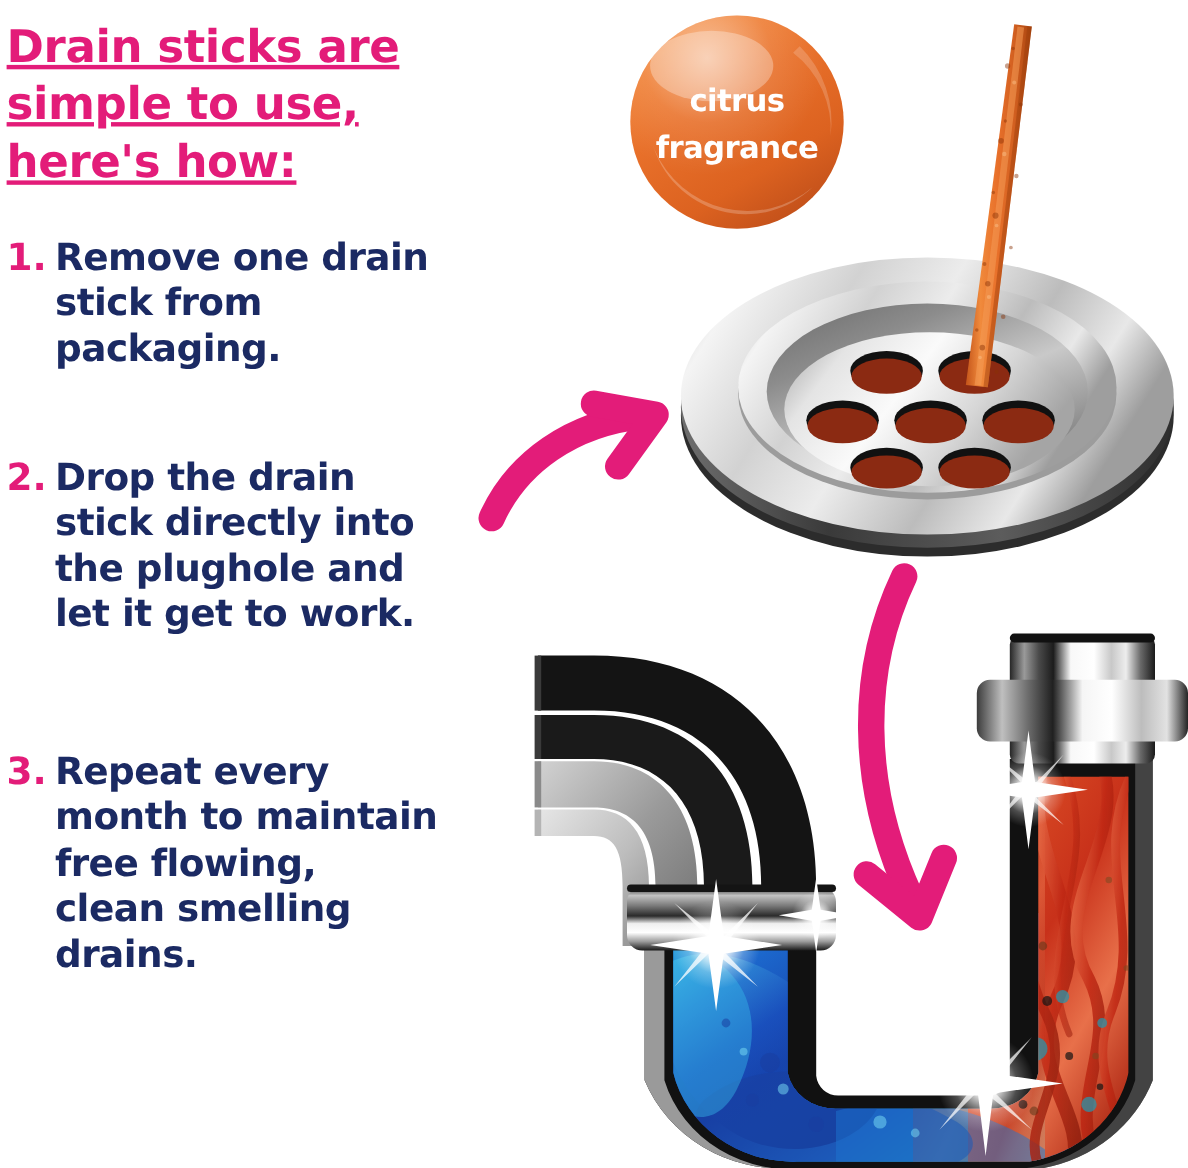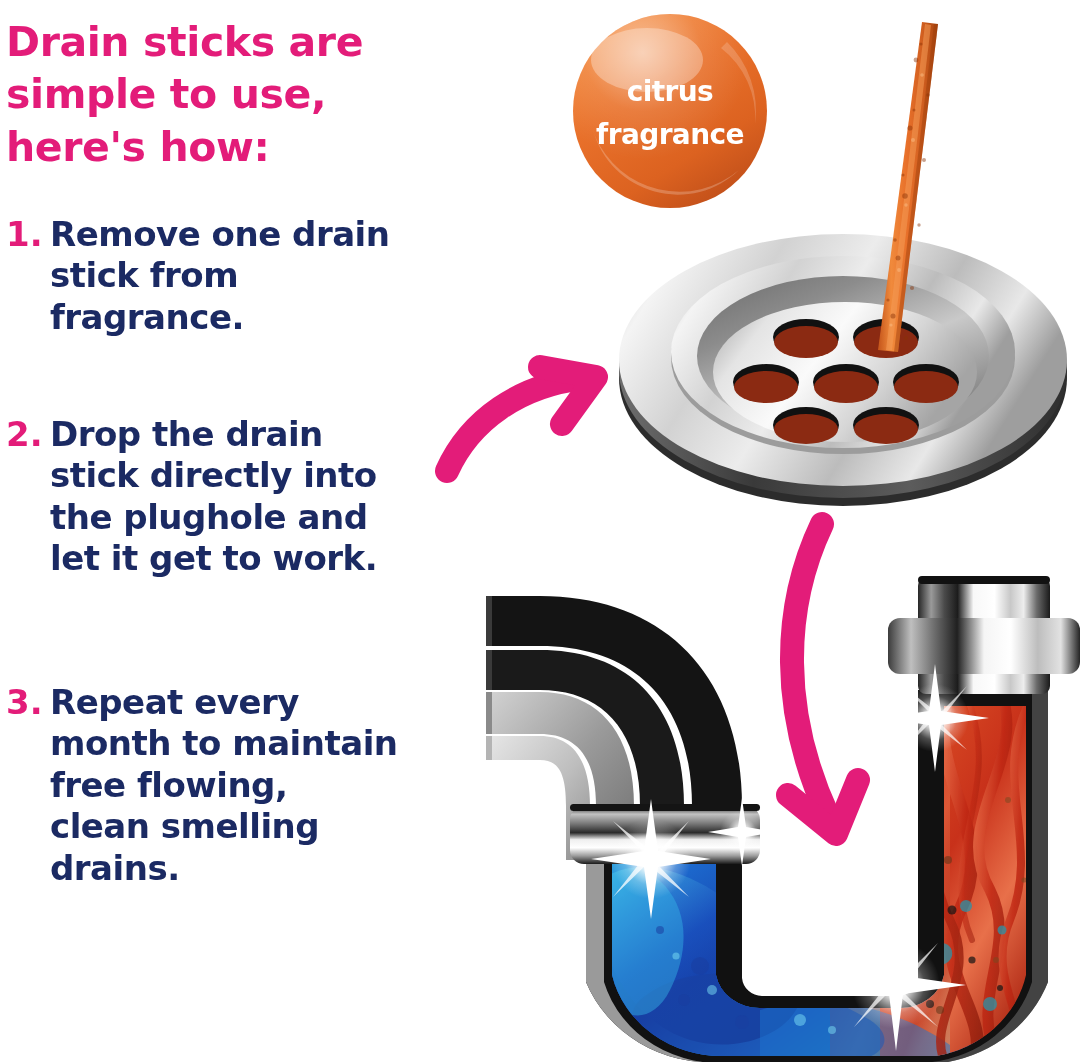--- a/index.html
+++ b/index.html
@@ -37,20 +37,21 @@
     left: 6px;
     top: 16px;
     width: 470px;
     color: #E31C79;
     font-family: "DejaVu Sans", sans-serif;
     font-size: 41px;
     font-weight: bold;
     line-height: 1.28;
     letter-spacing: -0.4px;
     white-space: pre-line;
+    text-decoration: underline;
   }
 
   .step {
     position: absolute;
     left: 2px;
     width: 486px;
     display: flex;
     align-items: flex-start;
   }
   .step-number {
@@ -557,21 +558,21 @@
   <div class="text-column">
 
     <div class="headline">Drain sticks are
 simple to use,
 here's how:</div>
 
     <div class="step" id="step-1">
       <div class="step-number">1.</div>
       <div class="step-text">Remove one drain
 stick from
-fragrance.</div>
+packaging.</div>
     </div>
 
     <div class="step" id="step-2">
       <div class="step-number">2.</div>
       <div class="step-text">Drop the drain
 stick directly into
 the plughole and
 let it get to work.</div>
     </div>
 

